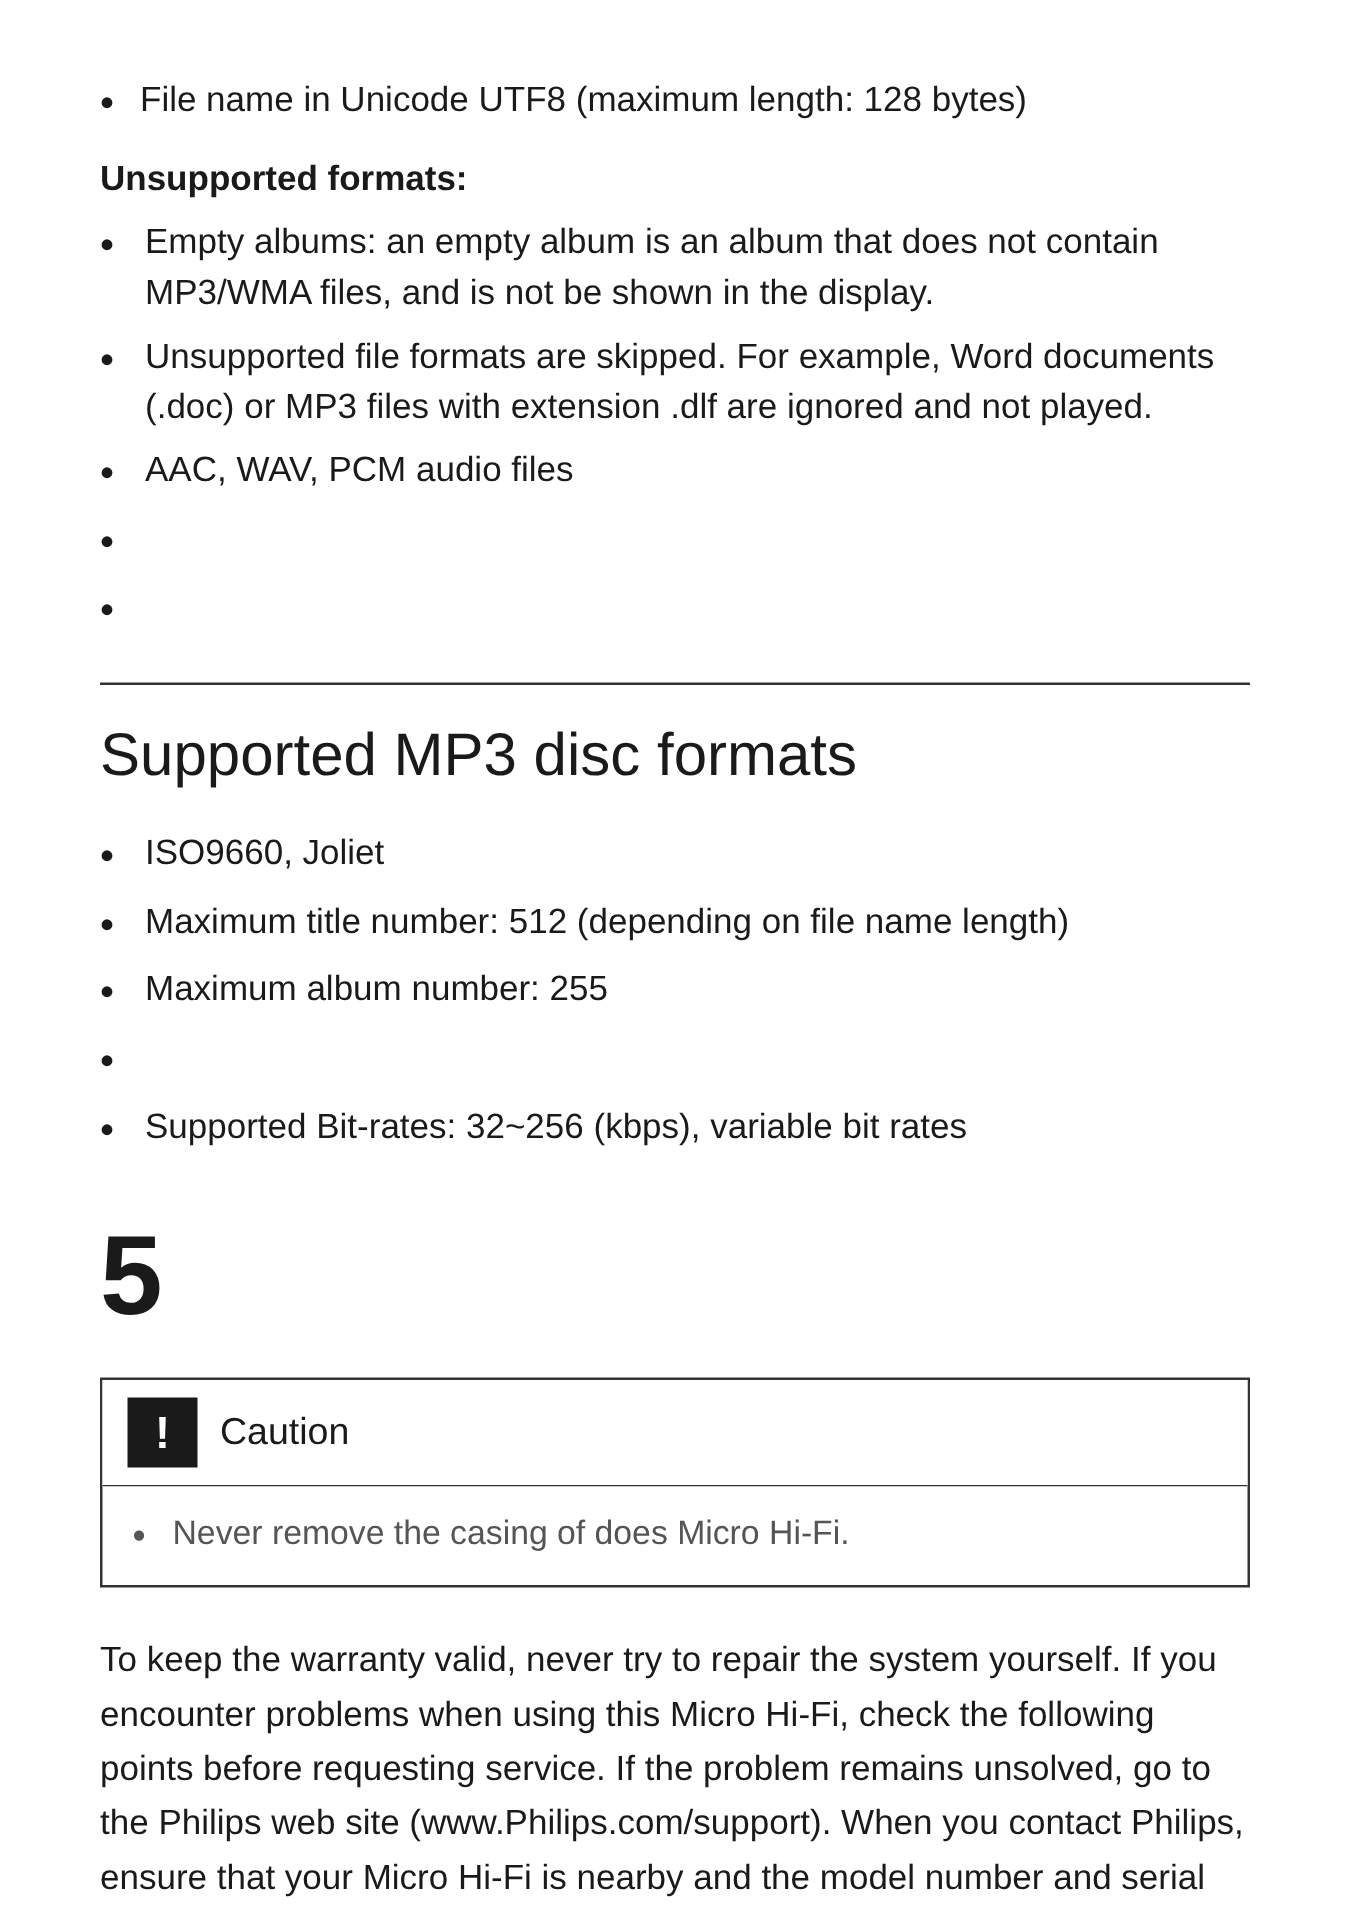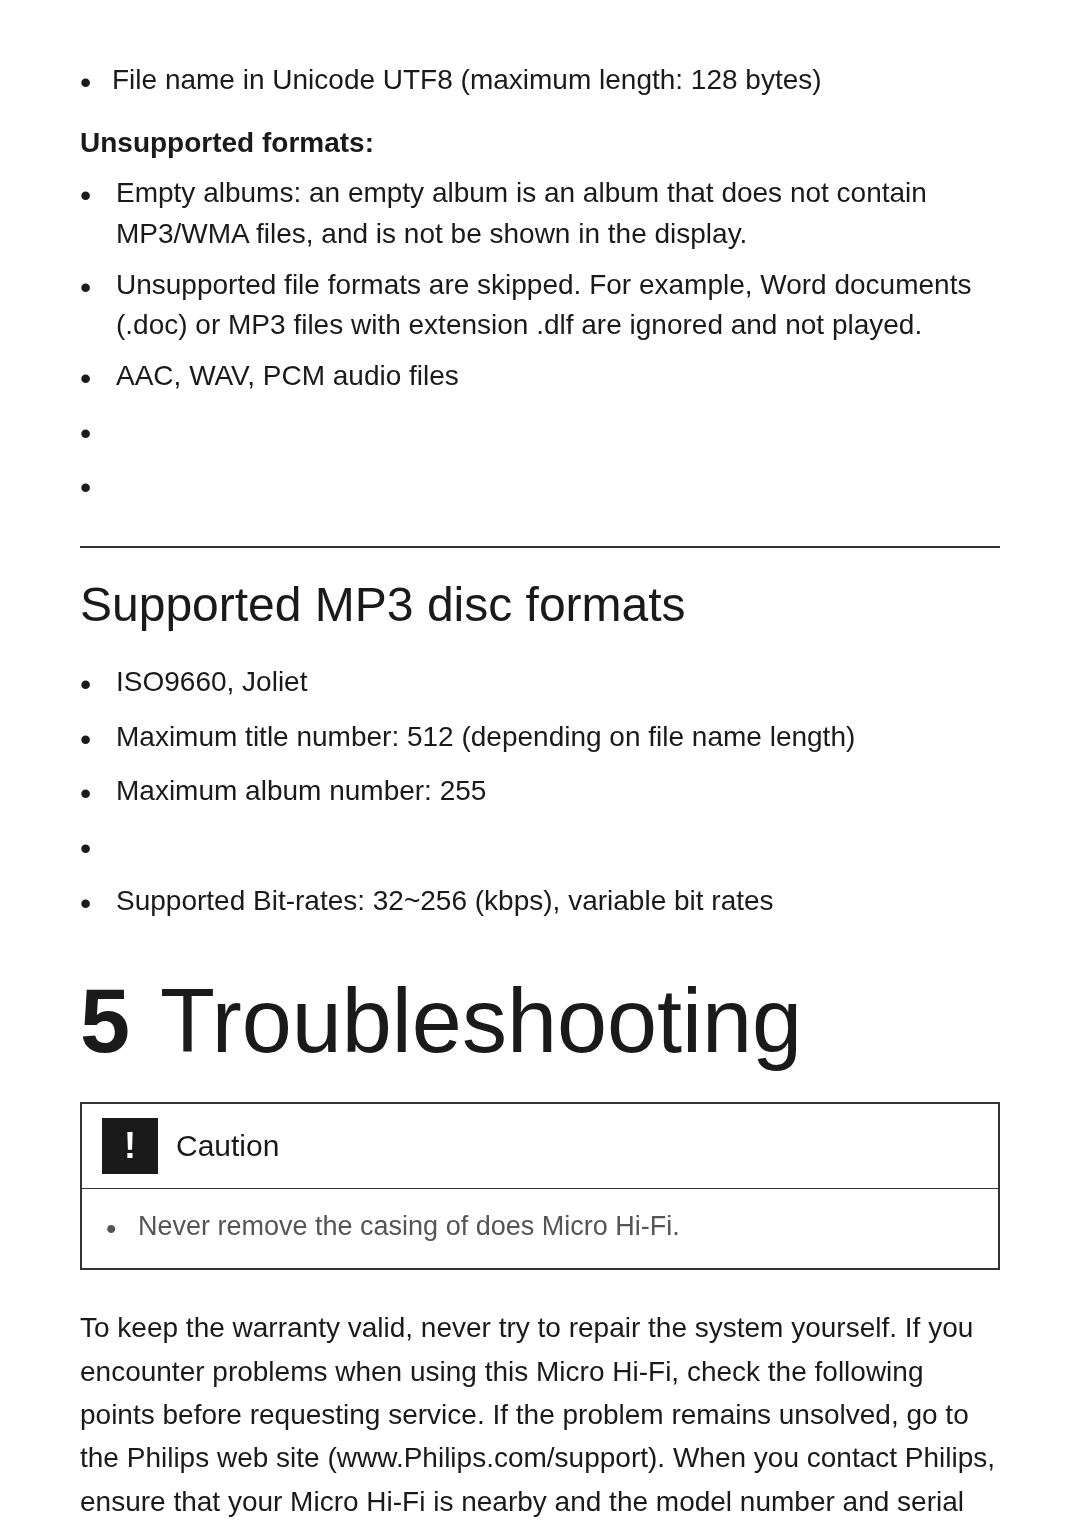--- a/index.html
+++ b/index.html
@@ -215,21 +215,20 @@
     <span class="bullet">•</span>
   </li>
   <li>
     <span class="bullet">•</span>
     <span>Supported Bit-rates: 32~256 (kbps), variable bit rates</span>
   </li>
 </ul>
 
 <div class="chapter-heading-row">
   <span class="chapter-number">5</span>
-  <span class="chapter-title">Troubleshooting</span>
 </div>
 
 <div class="caution-box">
   <div class="caution-header">
     <div class="caution-icon">
       <span class="caution-icon-inner">!</span>
     </div>
     <span class="caution-label">Caution</span>
   </div>
   <div class="caution-body">

